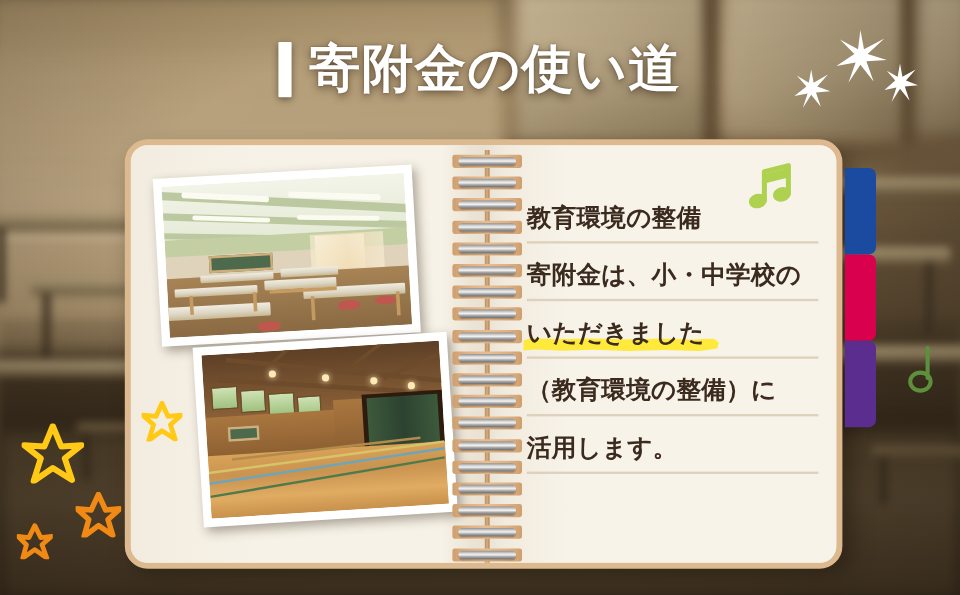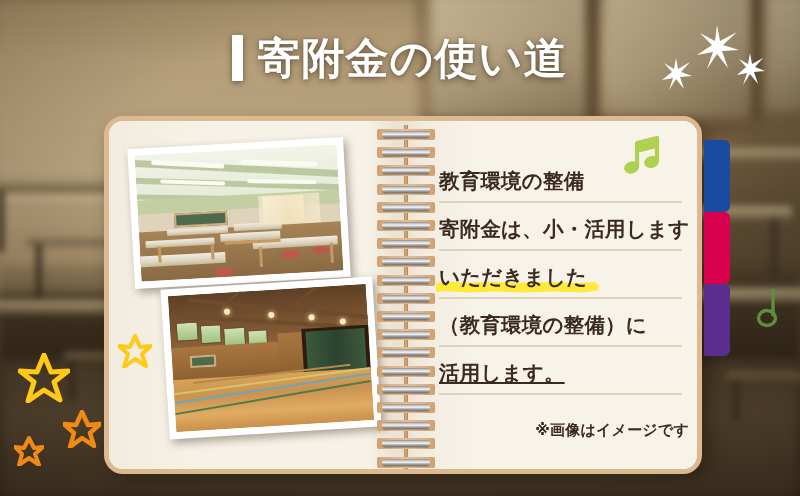--- a/index.html
+++ b/index.html
@@ -491,40 +491,39 @@
           <ellipse cx="28.5" cy="27" rx="7.5" ry="6" fill="#AED24F" transform="rotate(-16 28.5 27)"></ellipse>
         </svg>
       </div>
 
       <div class="line-row" style="top:50px;">
         <div class="line-text" style="top:0;">教育環境の整備</div>
         <div class="line-rule" style="top:30px;"></div>
       </div>
 
       <div class="line-row" style="top:98px;">
-        <div class="line-text" style="top:0;">寄附金は、小・活用します</div>
+        <div class="line-text" style="top:0;">寄附金は、小・中学校の</div>
         <div class="line-rule" style="top:30px;"></div>
       </div>
 
       <div class="line-row" style="top:146px;">
         <div class="line-text" style="top:0;">
           <span class="hl-wrap">
             <span class="hl-mark"></span>
             <span class="hl-txt">いただきました</span>
           </span>
         </div>
         <div class="line-rule" style="top:30px;"></div>
       </div>
 
       <div class="line-row" style="top:194px;">
         <div class="line-text" style="top:0;">（教育環境の整備）に</div>
         <div class="line-rule" style="top:30px;"></div>
       </div>
 
       <div class="line-row" style="top:242px;">
-        <div class="line-text" style="top:0;text-decoration:underline;">活用します。</div>
+        <div class="line-text" style="top:0;">活用します。</div>
         <div class="line-rule" style="top:30px;"></div>
       </div>
     </div>
 
-    <div id="caption">※画像はイメージです</div>
   </div>
 </div>
 
 </body></html>

